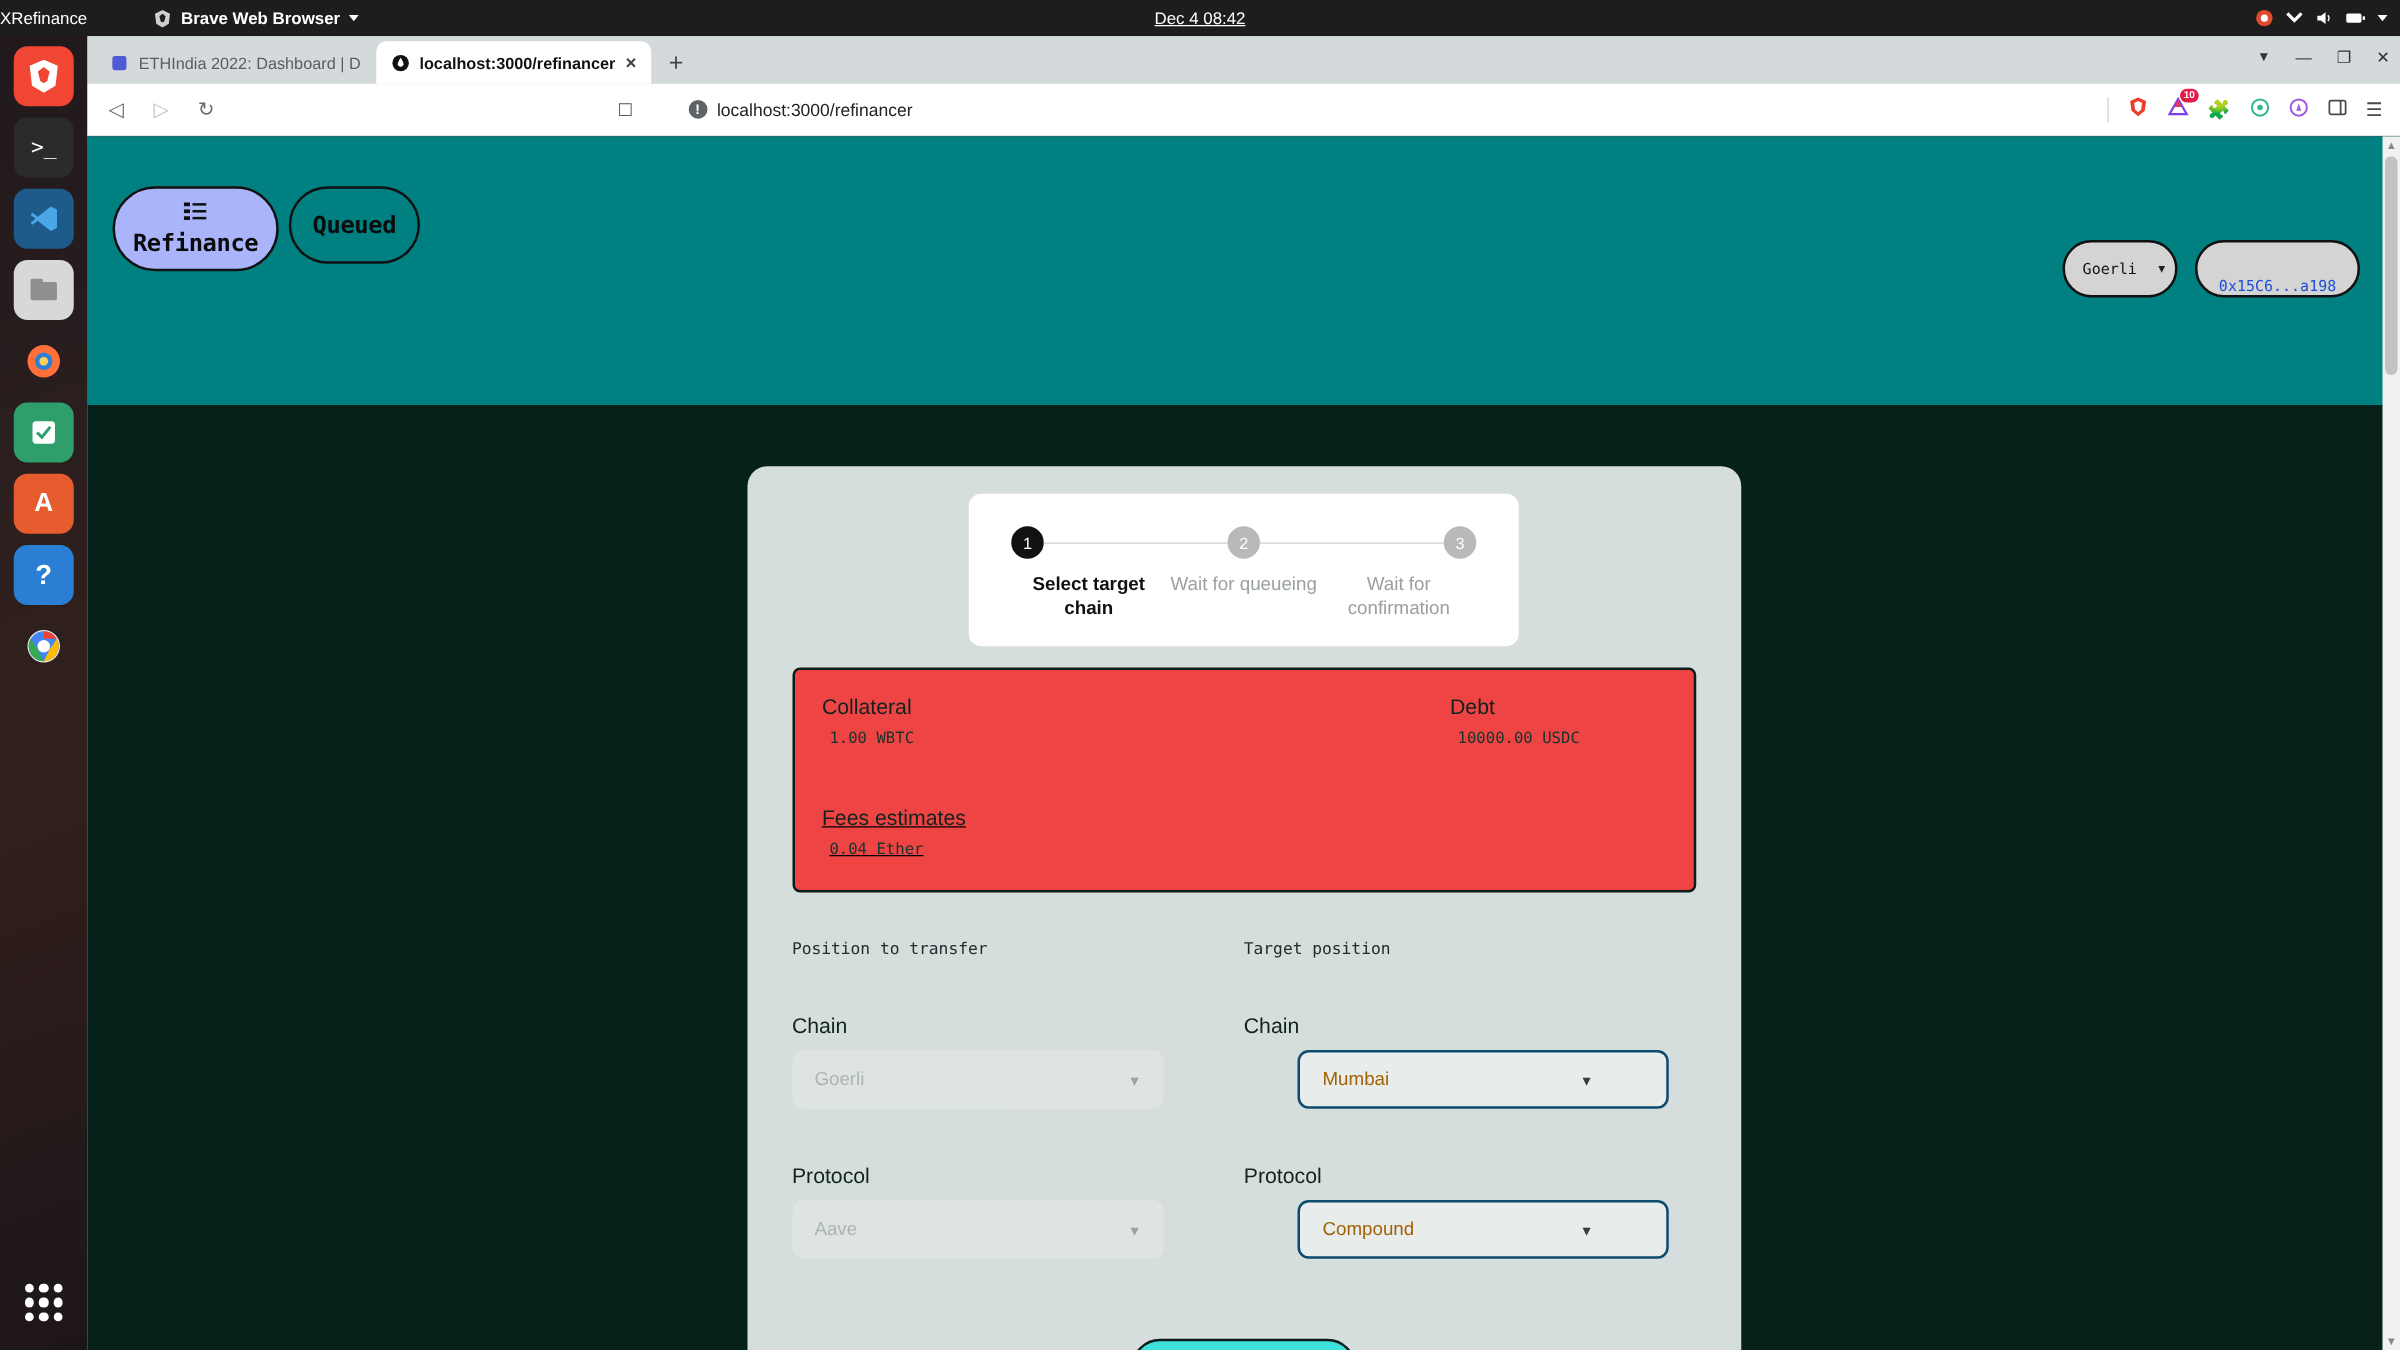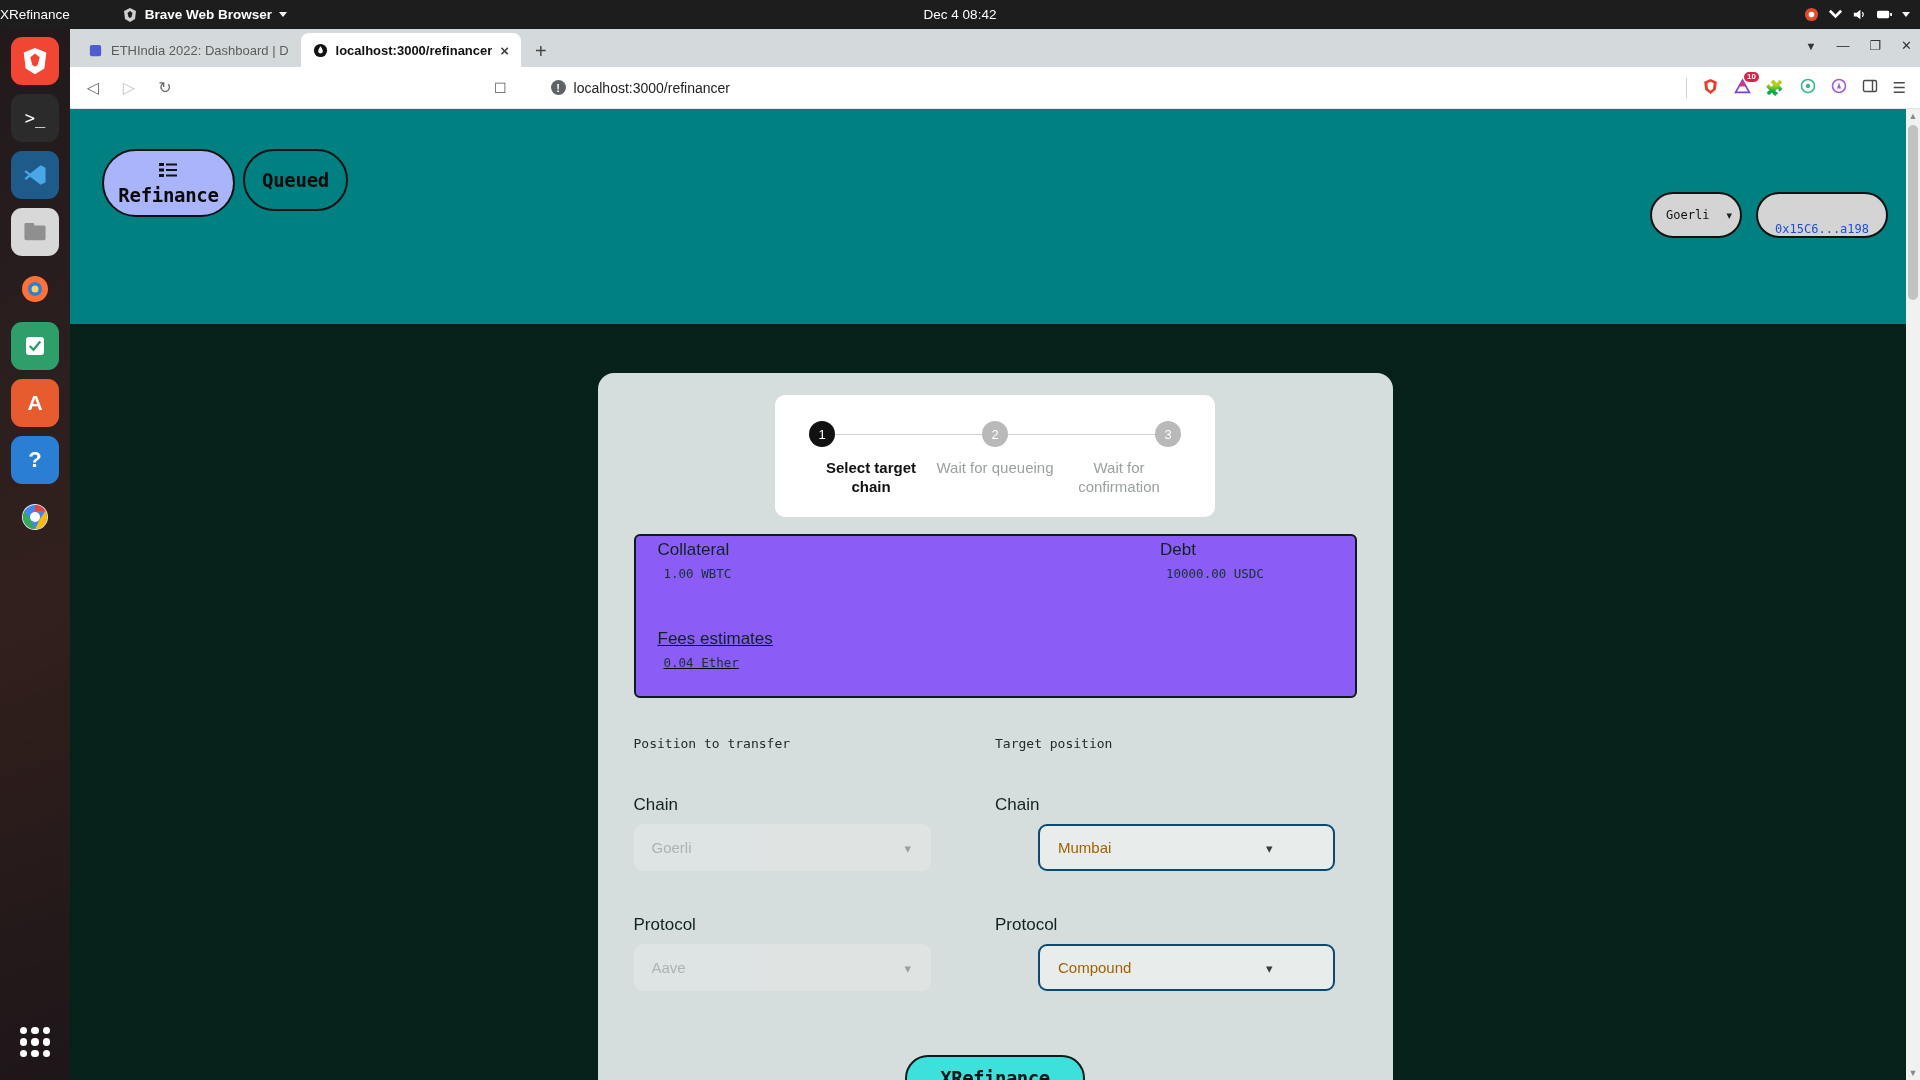--- a/index.html
+++ b/index.html
@@ -16,20 +16,21 @@
     background: #1d1d1d; color: #ffffff;
     display: flex; align-items: center; font-size: 13.5px;
   }
   .gnome-app { display: flex; align-items: center; gap: 7px; margin-left: 52px; font-weight: bold; }
   .brave-lion {
     width: 16px; height: 16px; display: inline-block; position: relative;
   }
   .gnome-clock {
     position: absolute; left: 50%; transform: translateX(-50%);
     font-size: 13.5px;
+    text-decoration: underline;
   }
   .gnome-right {
     position: absolute; right: 10px; display: flex; align-items: center; gap: 9px;
   }
   .gnome-right svg { display: block; }
   .caret-down {
     width: 0; height: 0; border-left: 4px solid transparent;
     border-right: 4px solid transparent; border-top: 5px solid #fff;
     display: inline-block;
   }
@@ -112,21 +113,21 @@
   }
 
   
   .viewport {
     position: relative; width: 1850px; height: 971px; overflow: hidden;
     background: #052119;
   }
   .app-header {
     height: 215px; background: #008080; position: relative;
   }
-  .tabs-pill-row { position: absolute; left: 32px; top: 40px; display: flex; gap: 8px; text-align: right; }
+  .tabs-pill-row { position: absolute; left: 20px; top: 40px; display: flex; gap: 8px; text-align: right; }
   .pill-tab {
     border: 2px solid #111; border-radius: 40px;
     display: flex; flex-direction: column; align-items: center; justify-content: center;
     font-family: "DejaVu Sans Mono", monospace; font-weight: bold;
     font-size: 19px; color: #0b0b0b; letter-spacing: -0.3px;
   }
   .pill-tab.active { background: #aab4fb; width: 133px; height: 68px; gap: 2px; }
   .pill-tab.idle { background: transparent; width: 105px; height: 62px; }
   .list-ico { display: block; }
 
@@ -169,22 +170,22 @@
   .dot.todo { background: #b9b9b9; }
   .dot-line { height: 1px; background: #cfcfcf; flex: 1; }
   .step-labels { display: flex; margin-top: 12px; }
   .step-label {
     flex: 1; text-align: center; font-size: 15px; line-height: 1.25;
     color: #9aa0a0;
   }
   .step-label.active { color: #111; font-weight: bold; }
 
   .summary {
-    margin: 17px 36px 0 36px; background: #8b5cf6; border: 2px solid #0d1b1b;
-    border-radius: 6px; padding: 4px 22px 26px 22px; position: relative;
+    margin: 17px 36px 0 36px; background: #ef4444; border: 2px solid #0d1b1b;
+    border-radius: 6px; padding: 20px 22px 26px 22px; position: relative;
   }
   .sum-row { display: flex; }
   .sum-col { flex: 1; }
   .sum-col.right { padding-left: 330px; }
   .sum-h { font-size: 17px; color: #10231f; margin-bottom: 6px; }
   .sum-v {
     font-family: "DejaVu Sans Mono", monospace; font-size: 12.5px; color: #16332e;
     padding-left: 6px;
   }
   .sum-fees { margin-top: 48px; text-decoration: underline; }

